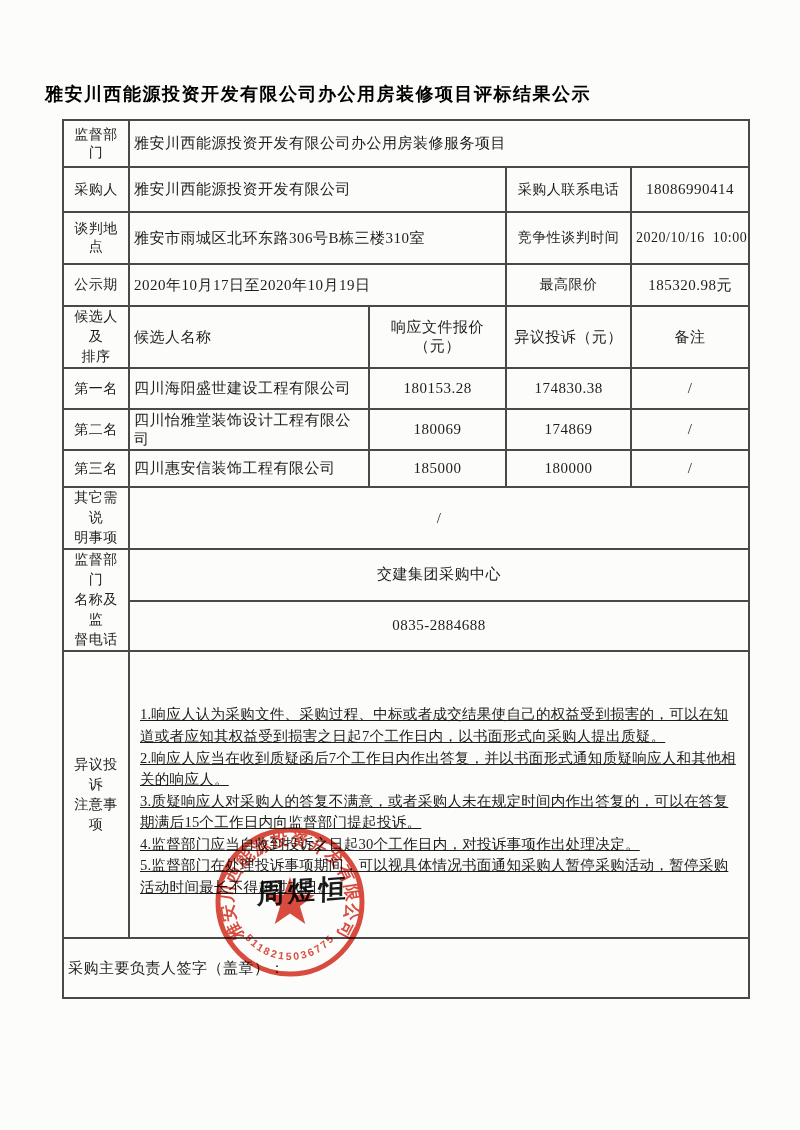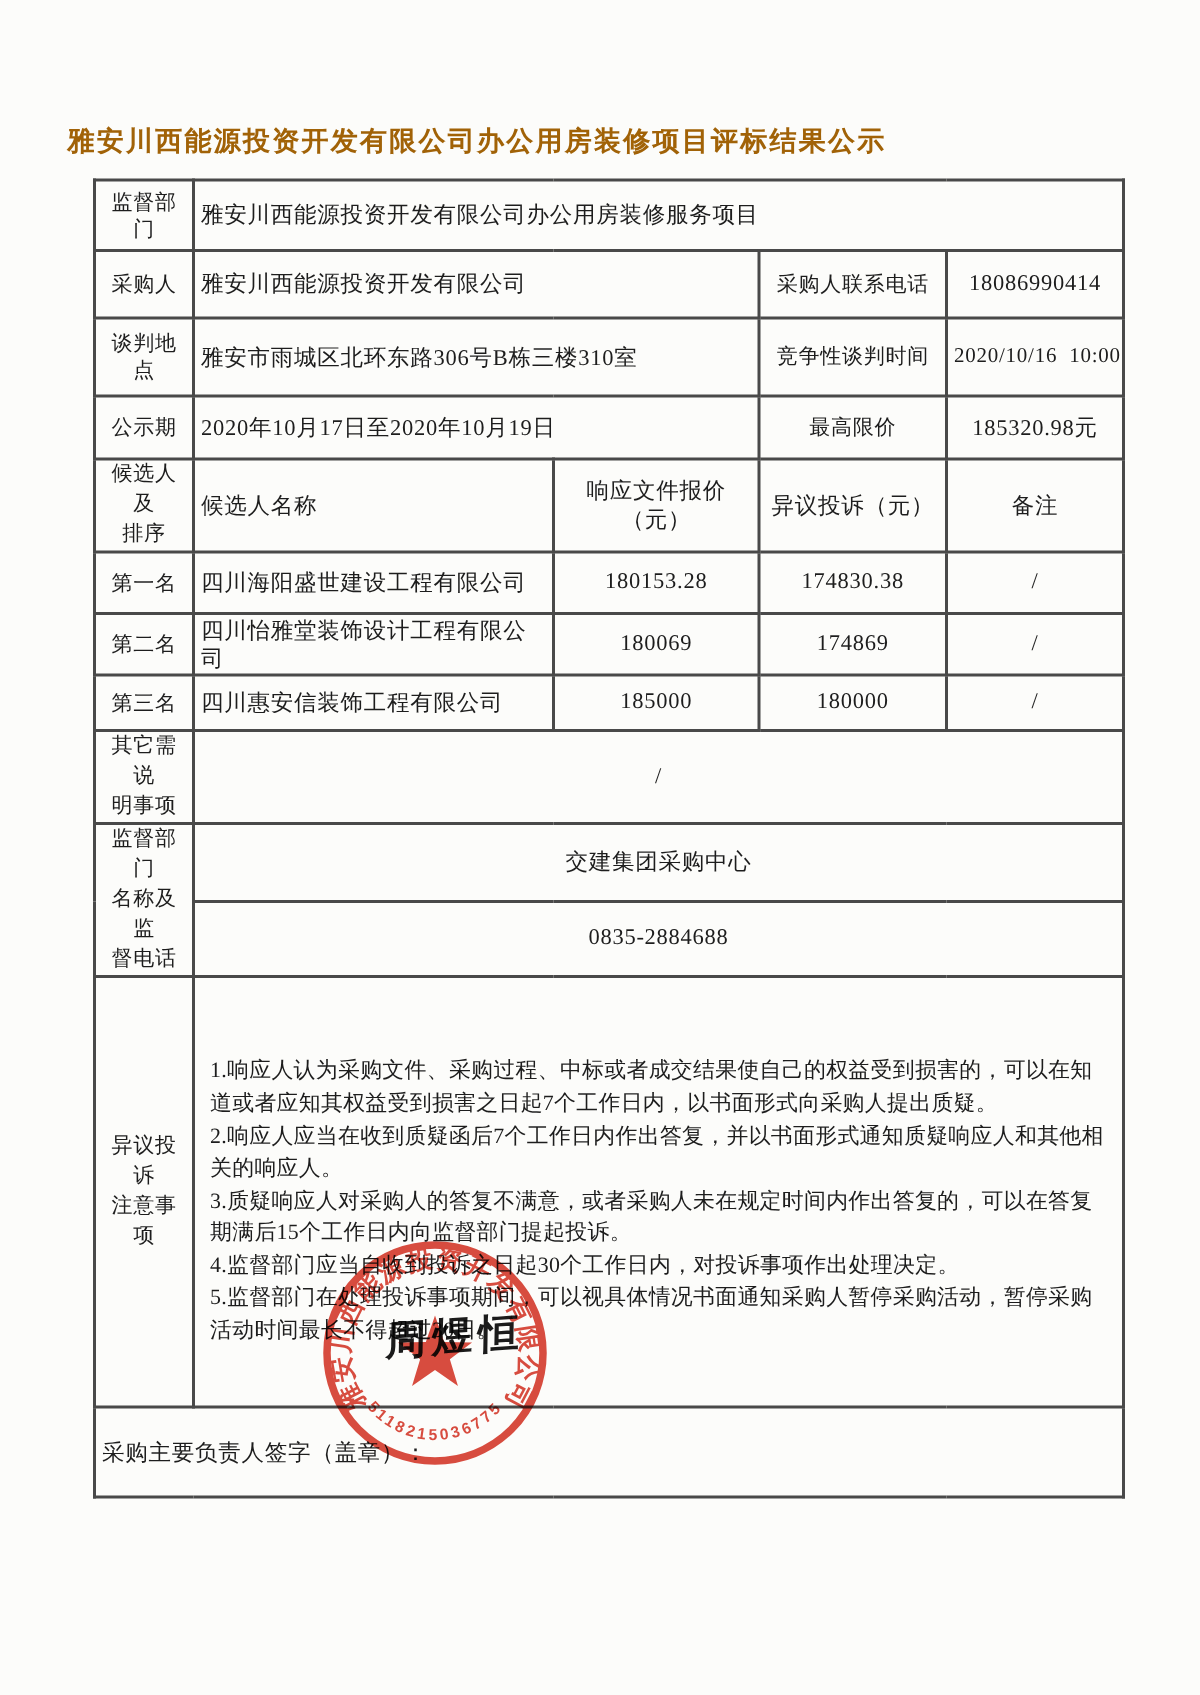--- a/index.html
+++ b/index.html
@@ -13,21 +13,21 @@
   }
   .page{position:absolute;inset:0;}
   .title{
     position:absolute;
     left:0;top:82px;width:636px;
     margin:0;
     text-align:center;
     font-size:18px;
     font-weight:700;
     letter-spacing:1.5px;
-    color:#a16207;
+    color:#000000;
   }
   table.doc-table{
     position:absolute;
     left:62px;top:119px;
     width:686px;
     border-collapse:collapse;
     table-layout:fixed;
     font-size:15px;
   }
   table.doc-table td{
@@ -45,21 +45,21 @@
   .prewrap{white-space:pre-line;line-height:20px;border-radius:25px;}
   td.left{text-align:left;padding-left:7px;}
   td.center{text-align:center;}
   td.nowrap{white-space:pre;}
   tr.r1{height:47px;} tr.r2{height:45px;} tr.r3{height:52px;font-family:Liberation Serif, serif;} tr.r4{height:42px;}
   tr.r5{height:38px;} tr.r6{height:41px;} tr.r7{height:41px;} tr.r8{height:37px;border-radius:14px;}
   tr.r9{height:41px;} tr.r10{height:43px;} tr.r11{height:42px;}
   tr.r12{height:287px;} tr.r13{height:60px;}
   td.name-header{text-align:left;padding-left:26px;}
   td.time-cell{font-size:14px;}
-  td.complaint-cell{vertical-align:middle;padding:0;}
+  td.complaint-cell{vertical-align:middle;padding:0;text-decoration:underline;}
   .complaint-block{
     padding:14px 6px 0 6px;
     font-size:14.6px;
     line-height:21.6px;
     letter-spacing:0.2px;
     text-align:left;
   }
   td.sign-cell{padding-left:4px;font-size:15px;}
   .signature{
     position:absolute;

